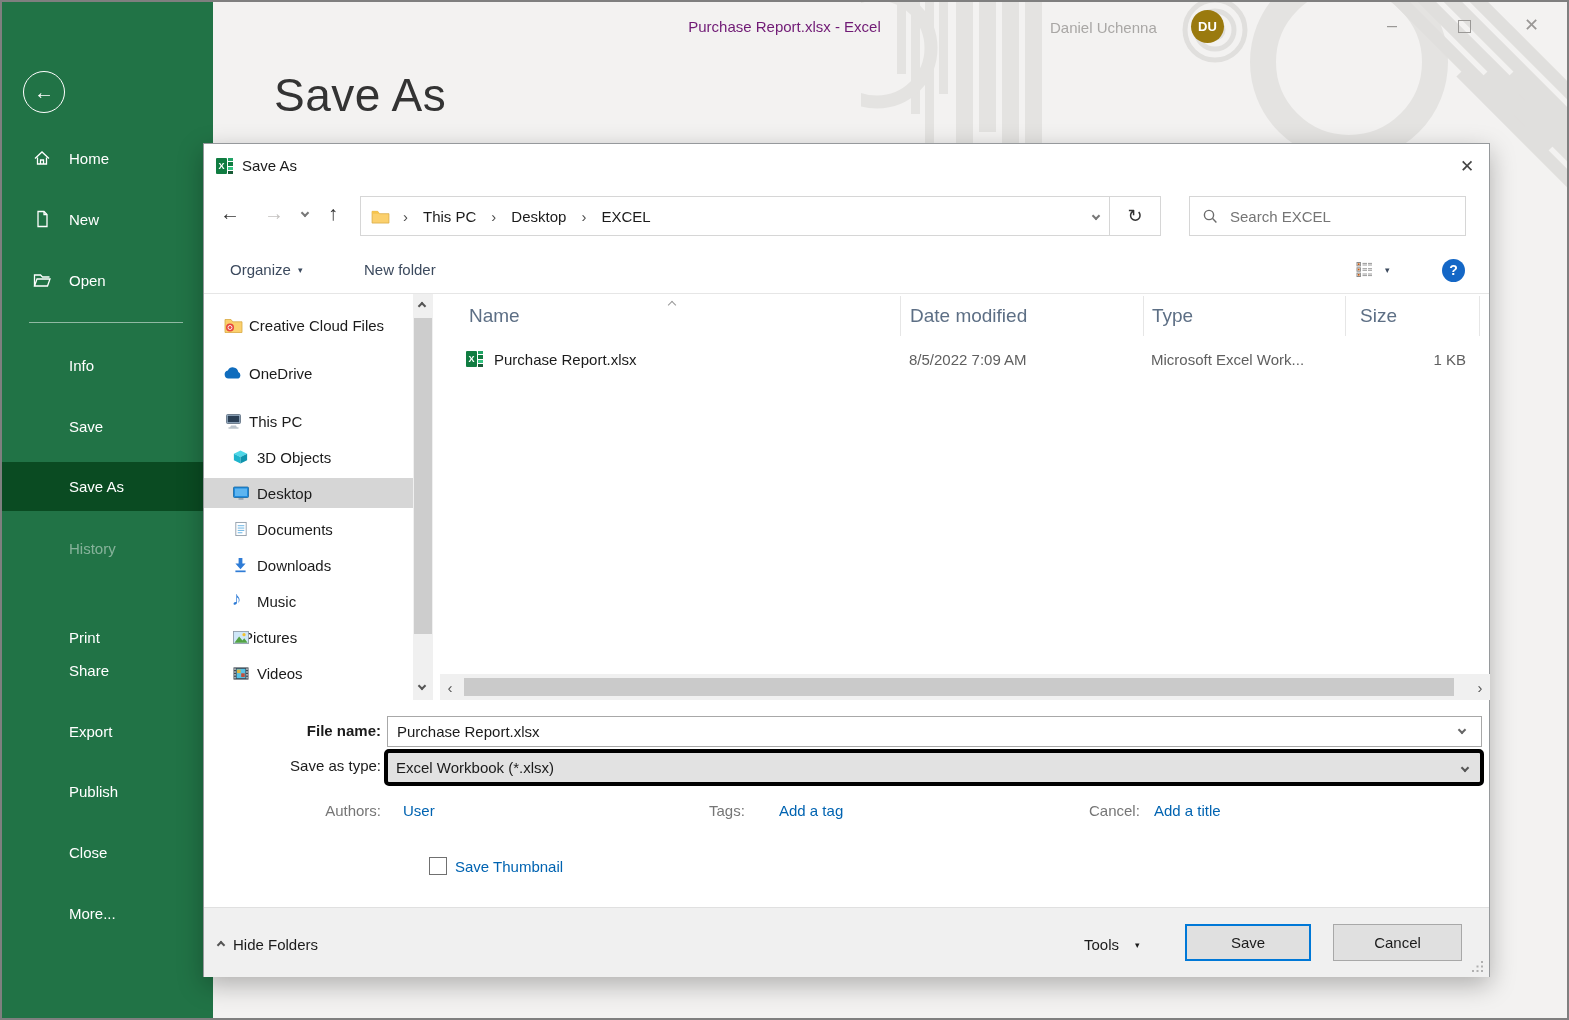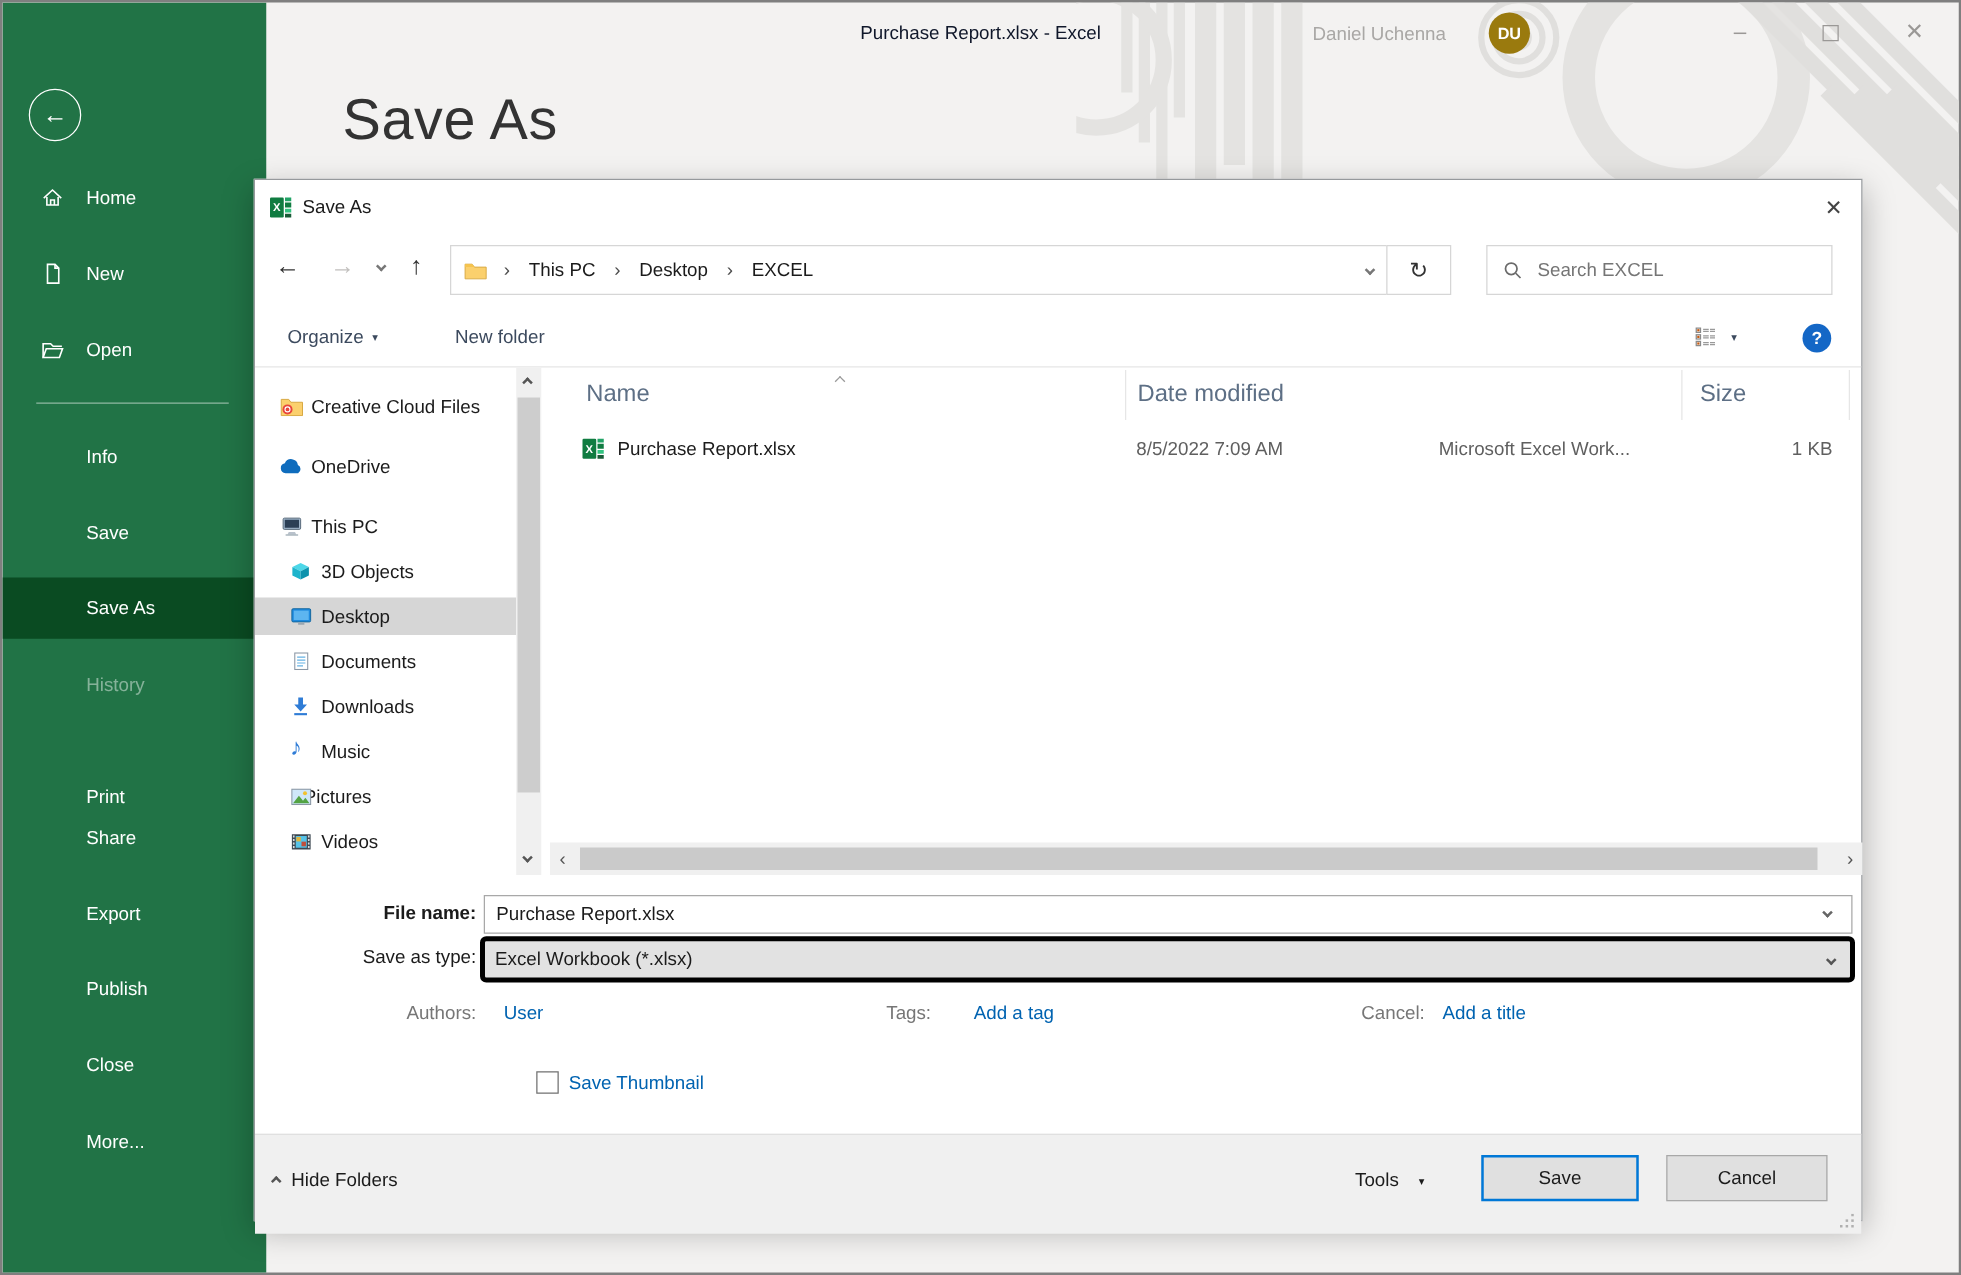--- a/index.html
+++ b/index.html
@@ -6,21 +6,21 @@
   body { background:#555; }
   .screen { position:relative; width:1569px; height:1020px; background:#f3f2f1;
             border:2px solid #7f7f7f; overflow:hidden; }
   .abs { position:absolute; }
 
   
   .deco { position:absolute; top:0; left:859px; width:710px; height:215px; z-index:0; pointer-events:none; }
 
   
   .win-title { position:absolute; top:16px; left:0; width:100%; text-align:center;
-               font-size:15px; color:#0f172a; z-index:1; }
+               font-size:15px; color:#701a75; z-index:1; }
   .user-name { position:absolute; top:17px; left:1048px; font-size:15px; color:#a9a7a5; z-index:1; }
   .avatar { position:absolute; top:8px; left:1189px; width:33px; height:33px; border-radius:50%;
             background:#9a7a0e; color:#fff; font-size:13px; font-weight:bold;
             display:flex; align-items:center; justify-content:center; z-index:2; }
   .winbtn { position:absolute; z-index:2; color:#98item9694; color:#9a9896; font-size:18px; line-height:18px; cursor:default; }
 
   
   .sidebar { position:absolute; left:0; top:0; width:211px; height:1020px; background:#217346; z-index:1; }
   .back-circle { position:absolute; left:21px; top:69px; width:42px; height:42px; border:1.6px solid #fff;
                  border-radius:50%; color:#fff; font-size:20px; display:flex; align-items:center; justify-content:center; }
@@ -85,21 +85,21 @@
   .stype { position:absolute; left:180px; top:605px; width:1100px; height:37px; background:#e2e2e2;
            border:4px solid #000; border-radius:5px; display:flex; align-items:center;
            padding:0 12px 0 8px; font-size:15px; color:#1b1b1b; }
   .combo-chev { position:absolute; right:12px; top:12px; }
   .meta-label { position:absolute; font-size:15px; color:#767676; }
   .meta-link { position:absolute; font-size:15px; color:#0063b1; }
   .cb { position:absolute; left:225px; top:713px; width:18px; height:18px; appearance:none; -webkit-appearance:none;
         border:1px solid #707070; background:#fff; }
 
   
-  .dlg-footer { position:absolute; left:0; top:763px; width:100%; height:80px; background:#f0f0f0;
+  .dlg-footer { position:absolute; left:0; top:763px; width:100%; height:70px; background:#f0f0f0;
                 border-top:1px solid #e0e0e0; }
   .btn { position:absolute; top:16px; height:37px; background:#e0e0e0; font-size:15px; color:#1b1b1b;
          display:flex; align-items:center; justify-content:center; }
   .grip { position:absolute; right:5px; bottom:4px; width:12px; height:12px; }
 
   .xlicon { display:inline-flex; width:18px; height:16px; }
   .xl-left { width:11px; background:#107c41; color:#fff; font-size:9px; font-weight:bold;
              line-height:16px; text-align:center; border-radius:1px; }
   .xl-right { display:flex; flex-direction:column; width:5px; margin-left:1px; gap:1px; }
   .xl-right i { flex:1; background:#21a366; }
@@ -374,20 +374,23 @@
       <span class="chev sm" style="position:absolute; left:6px; bottom:11px; border-color:#555;"></span>
     </div>
 
     <span class="chev up" style="position:absolute; left:465px; top:158px; width:6px; height:6px; border-width:1.5px; border-color:#999;"></span>
     <div class="hdr-cell" style="left:236px; width:460px; padding-left:29px; border-left:none;">
       <span>Name</span>
       </div>
     <div class="hdr-cell" style="left:696px; width:243px; padding-left:9px;">
       <span>Date modified</span>
       </div>
+    <div class="hdr-cell" style="left:939px; width:202px; padding-left:8px;">
+      <span>Type</span>
+      </div>
     <div class="hdr-cell" style="left:1141px; width:135px; padding-left:14px; border-right:1px solid #e6e6e6;">
       <span>Size</span>
       </div>
 
     <div class="cell" style="left:262px; width:434px; gap:10px; color:#1b1b1b;">
       <span class="xlicon">
         <span class="xl-left">X</span>
         <span class="xl-right">
             <i></i>
             <i></i>

